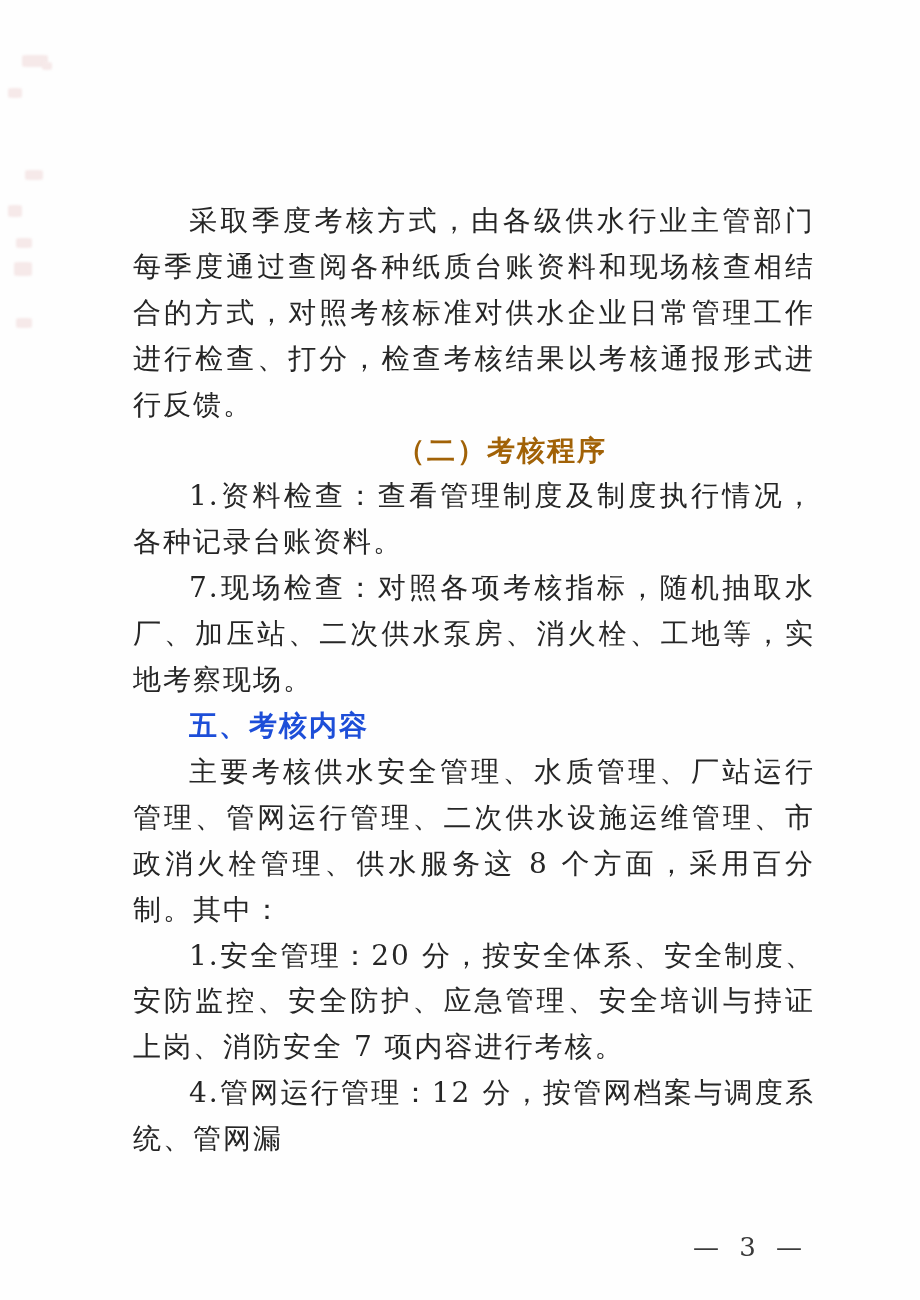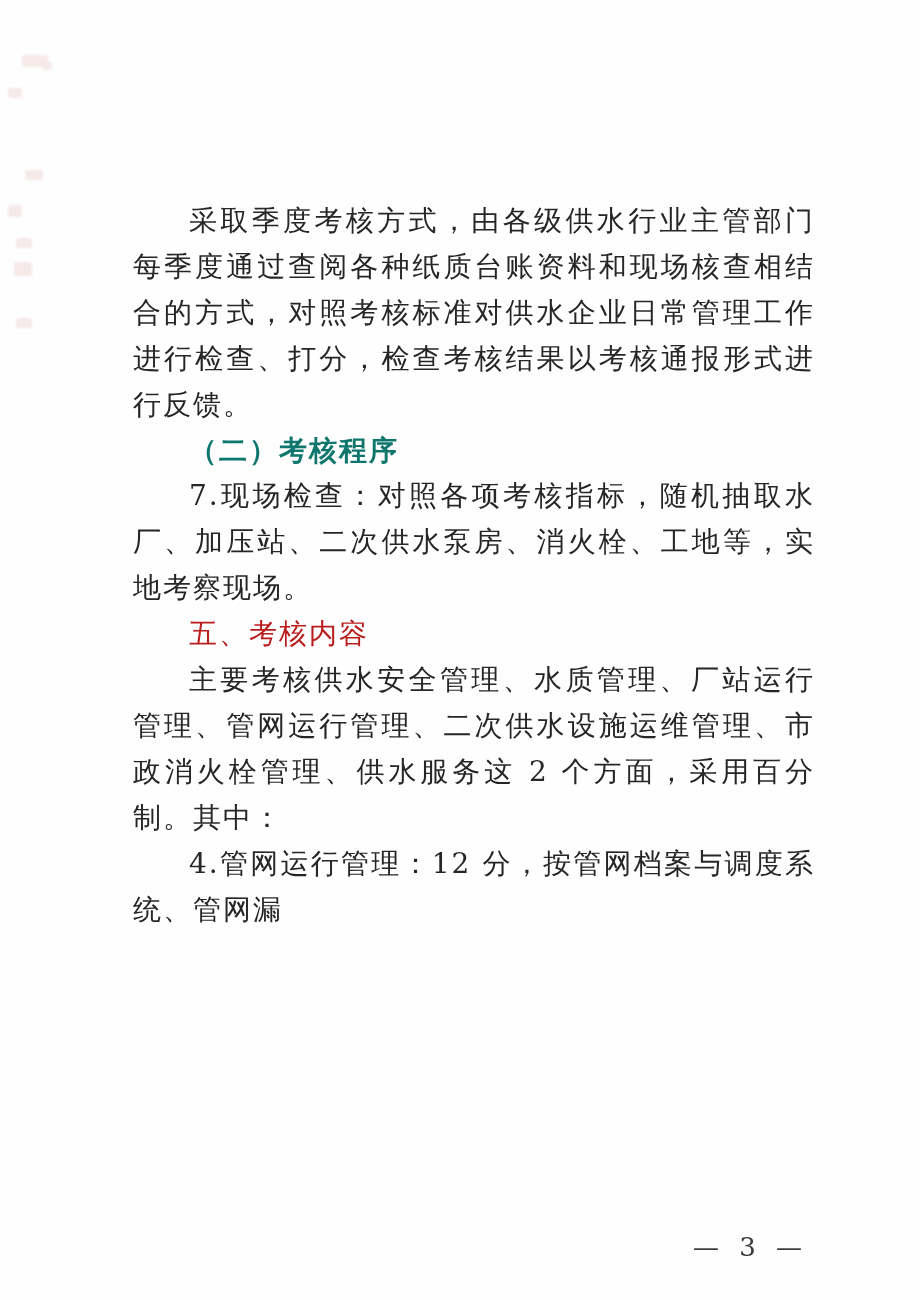--- a/index.html
+++ b/index.html
@@ -33,28 +33,28 @@
     font-size: 28px;
     line-height: 45.9px;
     color: #262626;
     text-align: justify;
     text-justify: inter-character;
     text-indent: 2em;
     letter-spacing: 2px;
   }
   .para.heading-sub {
     font-weight: 700;
-    text-align: left;
-    color: #0f766e;
+    text-align: center;
+    color: #a16207;
   }
   .para.heading-main {
-    font-weight: 400;
+    font-weight: 700;
     text-align: left;
     font-family: "Liberation Sans", "DejaVu Sans", sans-serif;
-    color: #b91c1c;
+    color: #1d4ed8;
   }
   .page-number {
     position: absolute;
     right: 112px;
     top: 1232px;
     font-size: 26px;
     letter-spacing: 6px;
     color: #3a3a3a;
     font-family: "DejaVu Serif", serif;
   }
@@ -69,21 +69,23 @@
   <div class="artifact" style="left:8px;  top:88px;  width:14px; height:10px;"></div>
   <div class="artifact" style="left:25px; top:170px; width:18px; height:10px;"></div>
   <div class="artifact" style="left:8px;  top:205px; width:14px; height:12px;"></div>
   <div class="artifact" style="left:16px; top:238px; width:16px; height:10px;"></div>
   <div class="artifact" style="left:14px; top:262px; width:18px; height:14px;"></div>
   <div class="artifact" style="left:16px; top:318px; width:16px; height:10px;"></div>
 
   <div class="doc-body">
       <p class="para body">采取季度考核方式，由各级供水行业主管部门每季度通过查阅各种纸质台账资料和现场核查相结合的方式，对照考核标准对供水企业日常管理工作进行检查、打分，检查考核结果以考核通报形式进行反馈。</p>
       <p class="para heading-sub">（二）考核程序</p>
+      <p class="para body">1.资料检查：查看管理制度及制度执行情况，各种记录台账资料。</p>
       <p class="para body">7.现场检查：对照各项考核指标，随机抽取水厂、加压站、二次供水泵房、消火栓、工地等，实地考察现场。</p>
       <p class="para heading-main">五、考核内容</p>
-      <p class="para body">主要考核供水安全管理、水质管理、厂站运行管理、管网运行管理、二次供水设施运维管理、市政消火栓管理、供水服务这 2 个方面，采用百分制。其中：</p>
+      <p class="para body">主要考核供水安全管理、水质管理、厂站运行管理、管网运行管理、二次供水设施运维管理、市政消火栓管理、供水服务这 8 个方面，采用百分制。其中：</p>
+      <p class="para body">1.安全管理：20 分，按安全体系、安全制度、安防监控、安全防护、应急管理、安全培训与持证上岗、消防安全 7 项内容进行考核。</p>
       <p class="para body">4.管网运行管理：12 分，按管网档案与调度系统、管网漏</p>
     </div>
 
   <div class="page-number">— 3 —</div>
 
 </div>
 
 </body></html>

